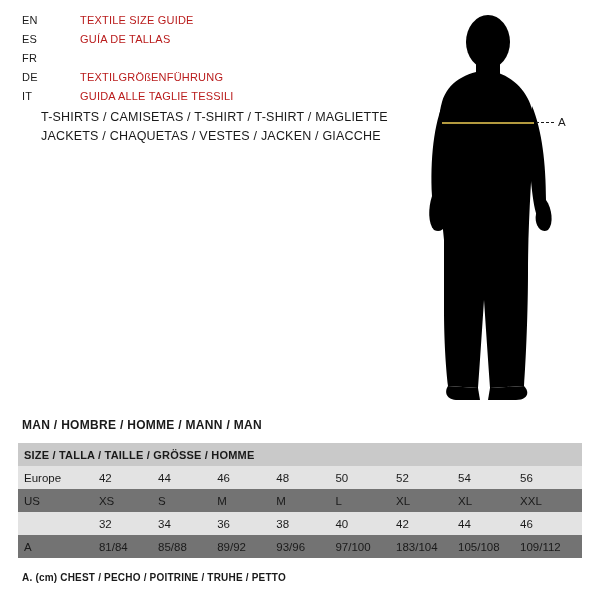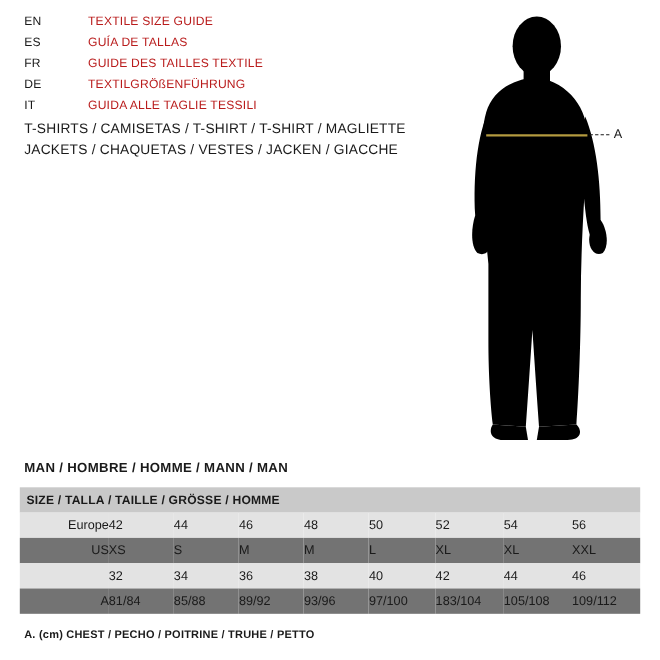--- a/index.html
+++ b/index.html
@@ -51,20 +51,21 @@
     position: absolute;
     left: 22px;
     top: 110px;
     width: 360px;
   }
   .garment-line {
     font-size: 12.5px;
     letter-spacing: 0.2px;
     height: 19px;
     white-space: nowrap;
+    margin-left: 19px;
   }
 
   
   .figure-wrap {
     position: absolute;
     left: 400px;
     top: 10px;
     width: 195px;
     height: 400px;
   }
@@ -119,21 +120,21 @@
   }
   table.sizes tr.shade td {
     background: #e3e3e3;
   }
   table.sizes tr.plain td {
     background: #737373;
   }
   table.sizes td.label {
     width: 86px;
     padding-left: 6px;
-    text-align: right;
+    text-align: left;
   }
   table.sizes td.val {
     width: 68px;
     text-align: left;
   }
 
   .footnote {
     position: absolute;
     left: 22px;
     top: 572px;
@@ -152,21 +153,20 @@
     <div class="lang-row">
       <span class="lang-code">EN</span>
       <span class="lang-text">TEXTILE SIZE GUIDE</span>
     </div>
     <div class="lang-row">
       <span class="lang-code">ES</span>
       <span class="lang-text">GUÍA DE TALLAS</span>
     </div>
     <div class="lang-row">
       <span class="lang-code">FR</span>
-      <span class="lang-text">GUIDE DES TAILLES TEXTILE</span>
     </div>
     <div class="lang-row">
       <span class="lang-code">DE</span>
       <span class="lang-text">TEXTILGRÖßENFÜHRUNG</span>
     </div>
     <div class="lang-row">
       <span class="lang-code">IT</span>
       <span class="lang-text">GUIDA ALLE TAGLIE TESSILI</span>
     </div>
   </div>

